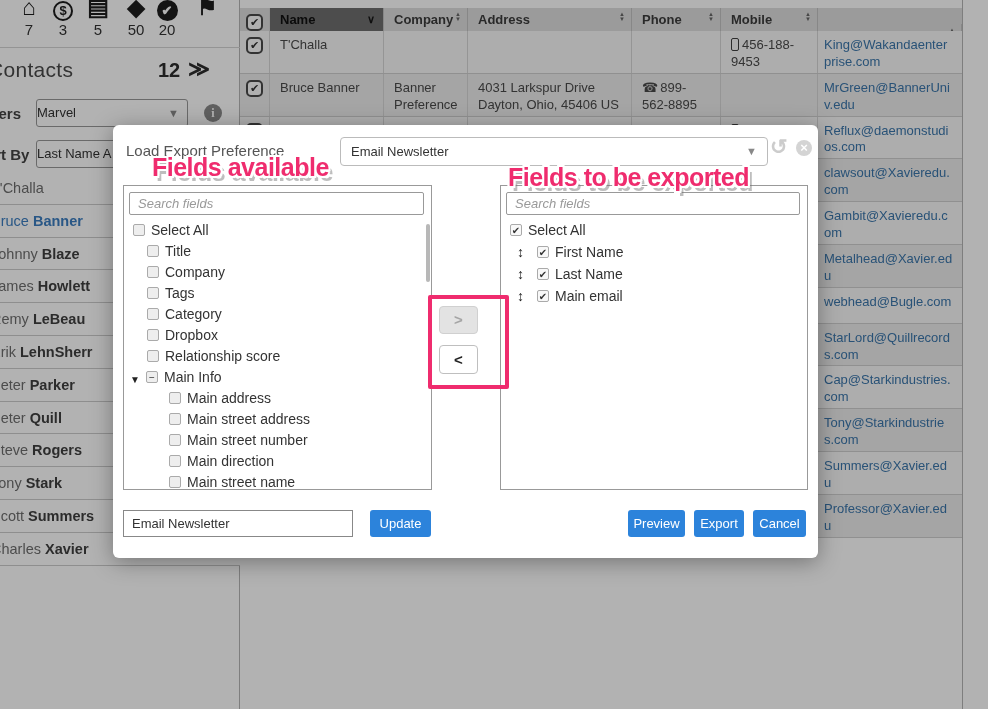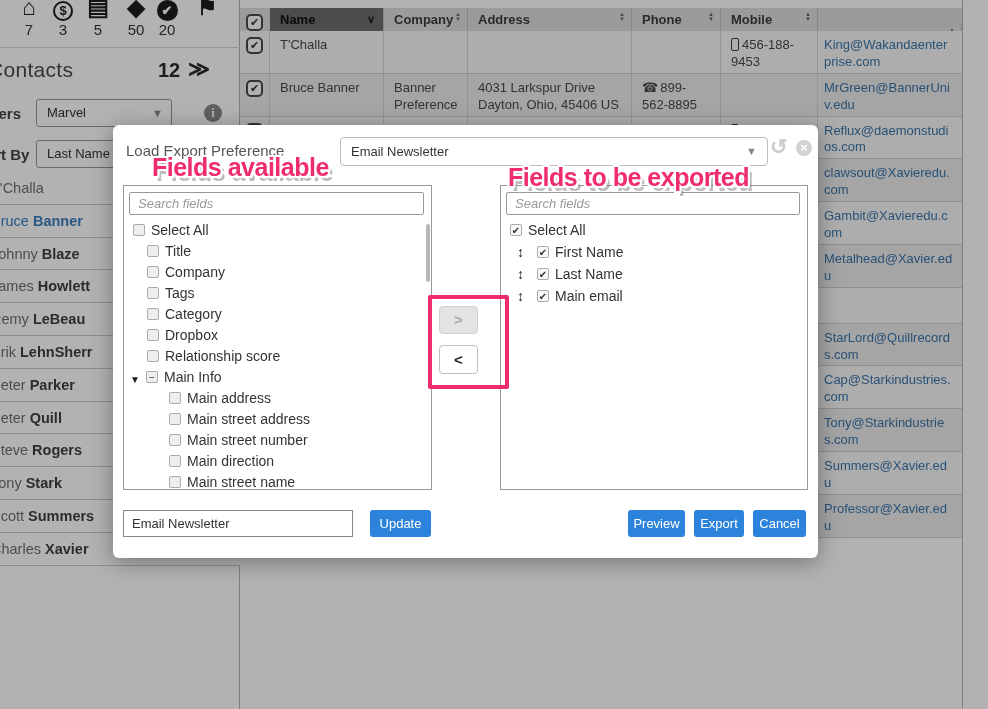--- a/index.html
+++ b/index.html
@@ -12,21 +12,21 @@
   .tool{position:absolute;width:34px;text-align:center;}
   .tool-icon{display:block;height:26px;margin-top:-8px;font-size:23px;font-weight:bold;color:#1d1d1d;line-height:30px;}
   .tool-icon .circ{display:inline-block;width:20px;height:20px;border:2.5px solid #1d1d1d;border-radius:50%;font-size:13px;line-height:16px;font-weight:bold;}
   .tool-icon .circ-fill{display:inline-block;width:21px;height:21px;background:#1d1d1d;border-radius:50%;color:#fff;font-size:13px;line-height:21px;}
   .tool-count{display:block;margin-top:3px;font-size:15px;color:#333;}
   .side-hdr{position:absolute;left:0;top:0;width:240px;height:48px;border-bottom:1px solid #d5d5d5;}
   .contacts-title{position:absolute;left:-12px;top:58px;font-size:21px;font-weight:500;color:#4a4a4a;letter-spacing:.3px;}
   .contacts-count{position:absolute;left:158px;top:59px;font-size:20px;font-weight:bold;color:#2d2d2d;}
   .contacts-chev{position:absolute;left:188px;top:57px;font-size:21px;font-weight:bold;color:#2d2d2d;}
   .side-label{position:absolute;left:-24px;font-size:15px;font-weight:bold;color:#444;}
-  .side-select{position:absolute;left:36px;width:136px;height:28px;border:1px solid #999;border-radius:3px;background:#fff;font-size:13px;color:#333;line-height:26px;padding-left:10px;}
+  .side-select{position:absolute;left:36px;width:152px;height:28px;border:1px solid #999;border-radius:3px;background:#fff;font-size:13px;color:#333;line-height:26px;}
   .side-select .car{position:absolute;right:8px;top:0;color:#888;font-size:11px;}
   .info-dot{position:absolute;left:204px;width:18px;height:18px;border-radius:50%;background:#8a8a8a;color:#fff;text-align:center;font-size:12px;font-weight:bold;line-height:18px;font-family:"Liberation Serif",serif;}
   .contact-list{position:absolute;left:0;top:172px;width:240px;}
   .contact{position:relative;height:32.8px;border-bottom:1px solid #ccc;font-size:14.5px;color:#6e6e6e;line-height:32px;padding-left:0;text-indent:-9px;white-space:nowrap;background:#fff;}
   .contact b{color:#3f3f3f;}
   .contact.sel, .contact.sel b{color:#3b7dc0;}
 
   
   .tbl{position:absolute;left:240px;top:8px;width:722px;}
   .tbl-hdr{display:flex;height:23px;background:#dedede;}
@@ -236,20 +236,21 @@
           </div>
           <div class="row even" style="min-height: 36px;">
             <div class="cbcell" style="width:30px;">
               <span class="rcb">✔</span>
             </div>
             <div class="td" style="width:114px;">Peter Parker</div>
             <div class="td" style="width:84px;"></div>
             <div class="td" style="width:164px;"></div>
             <div class="td" style="width:89px;"></div>
             <div class="td" style="width:97px;"></div>
+            <div class="td email" style="width:144px;border-right:none;">webhead@Bugle.com</div>
           </div>
           <div class="row odd" style="min-height: 36px;">
             <div class="cbcell" style="width:30px;">
               <span class="rcb">✔</span>
             </div>
             <div class="td" style="width:114px;">Peter Quill</div>
             <div class="td" style="width:84px;"></div>
             <div class="td" style="width:164px;"></div>
             <div class="td" style="width:89px;"></div>
             <div class="td" style="width:97px;"></div>

